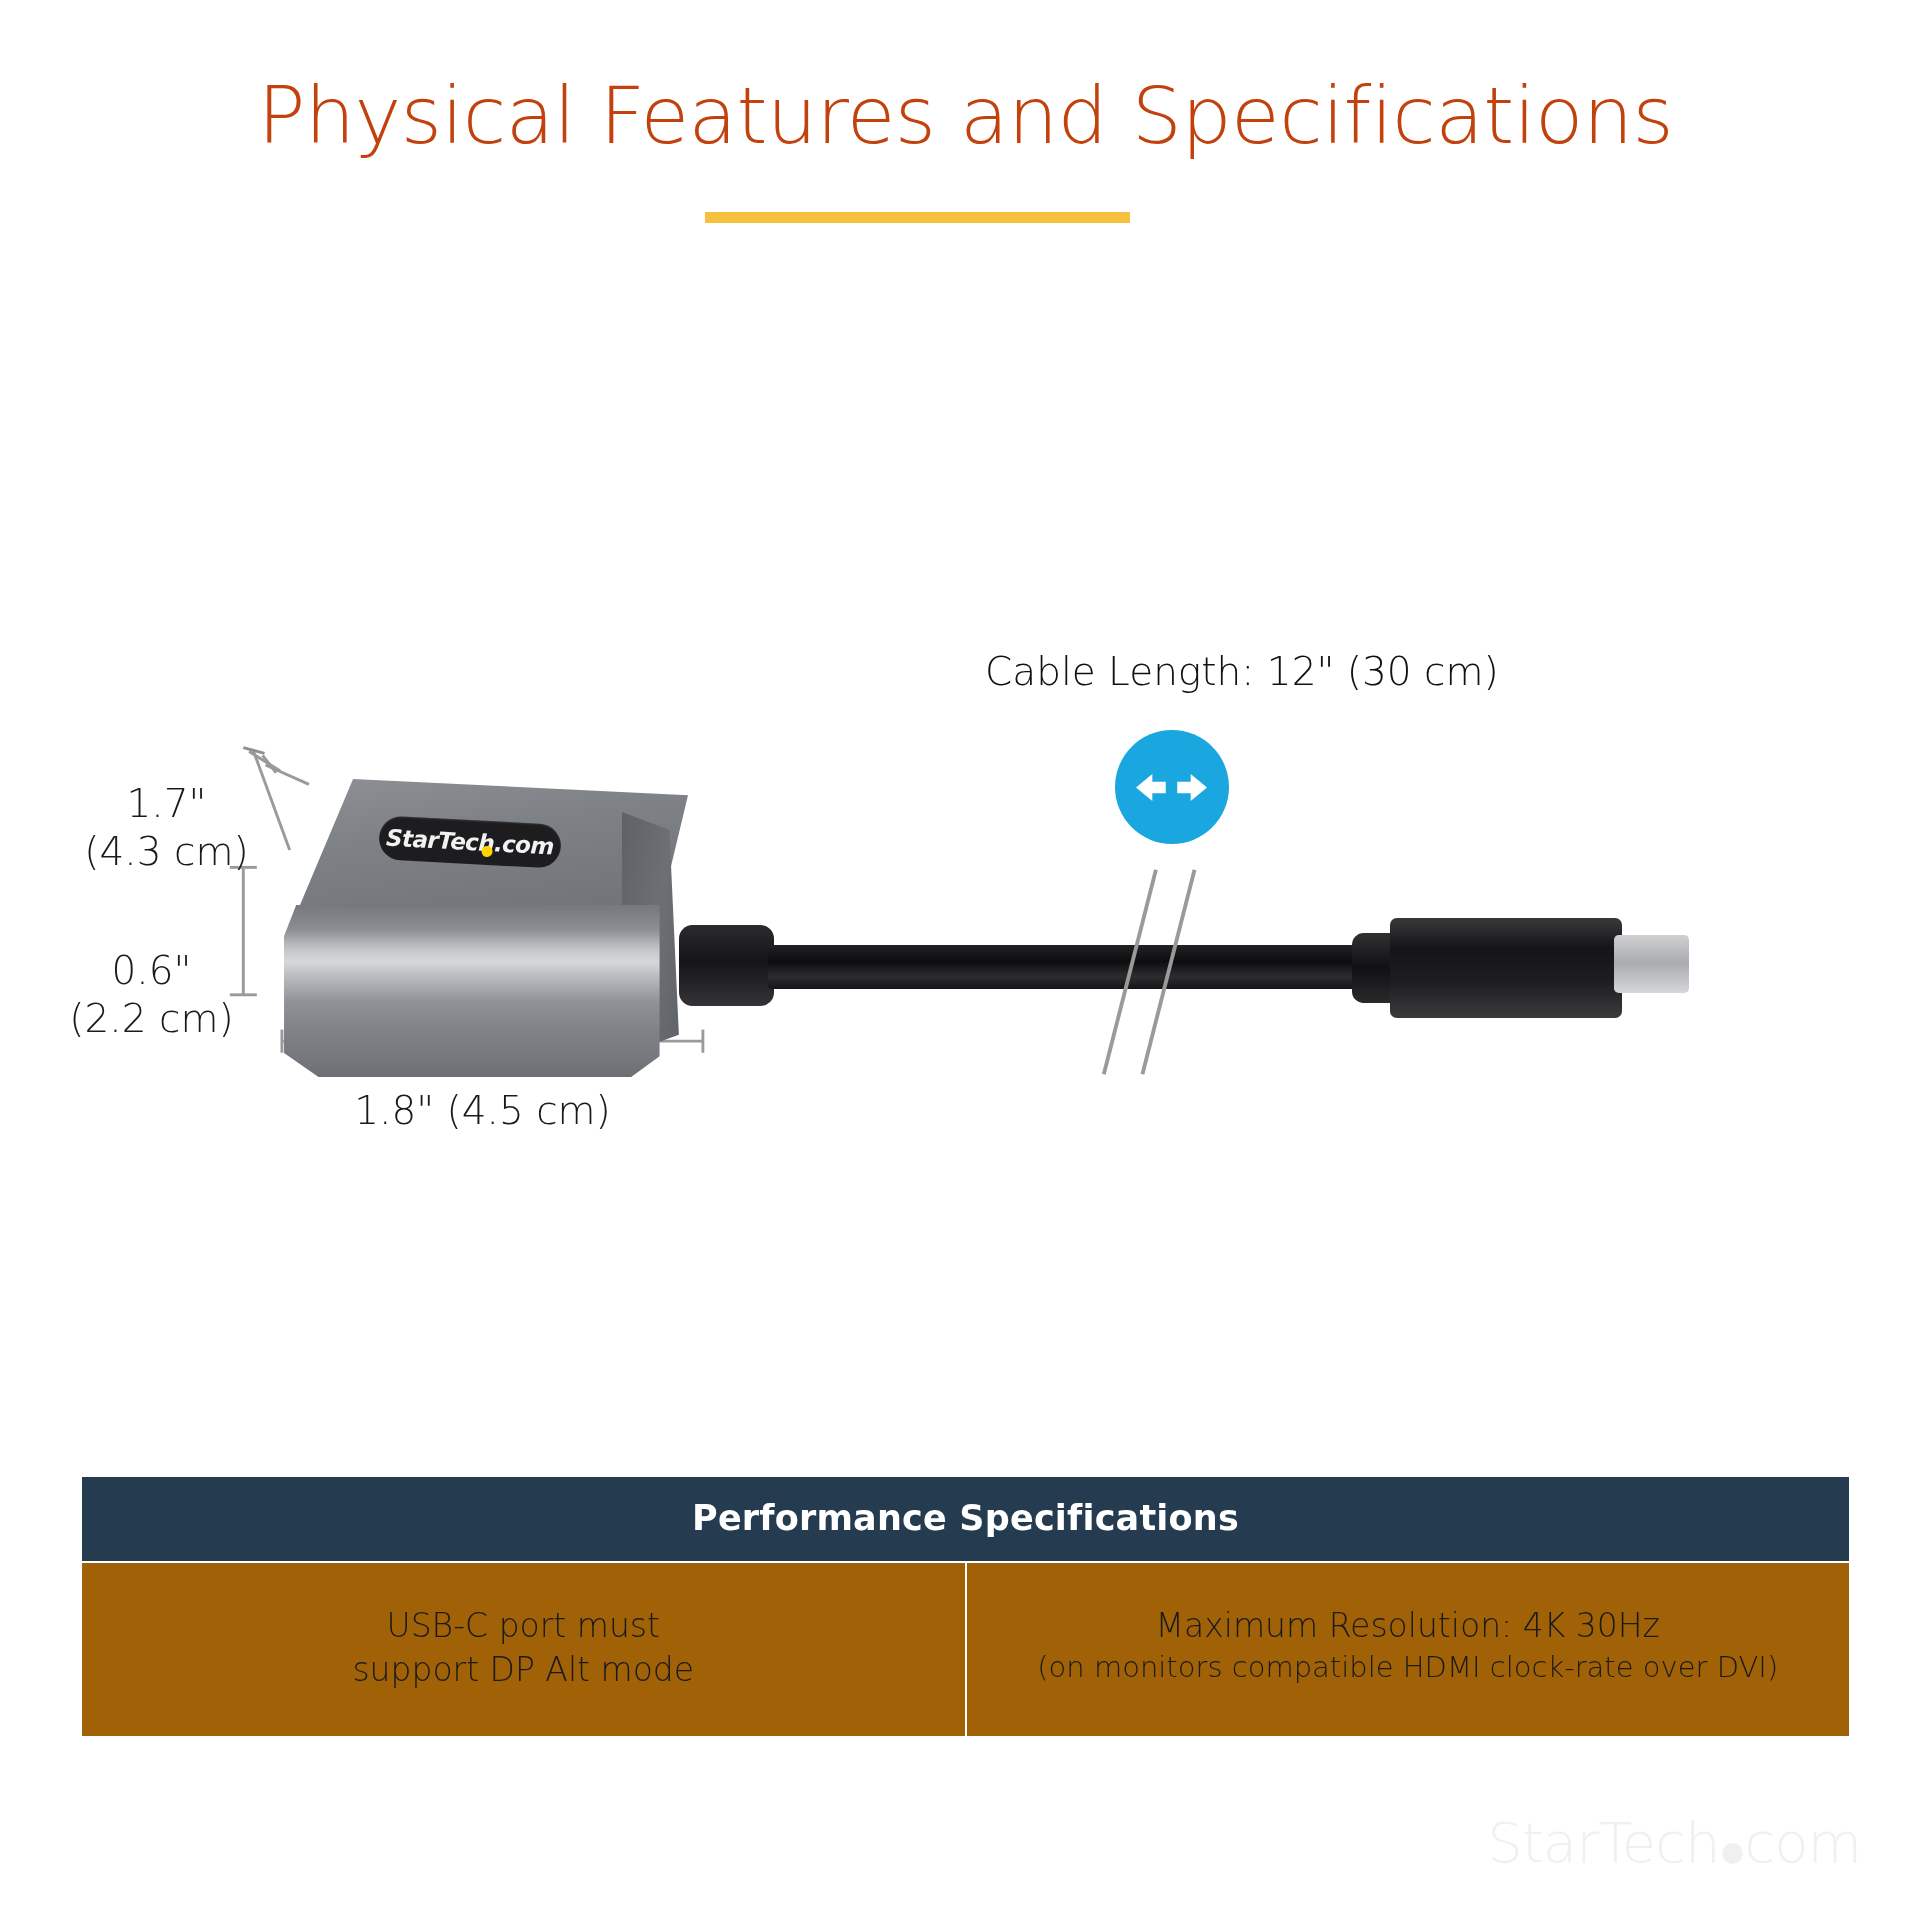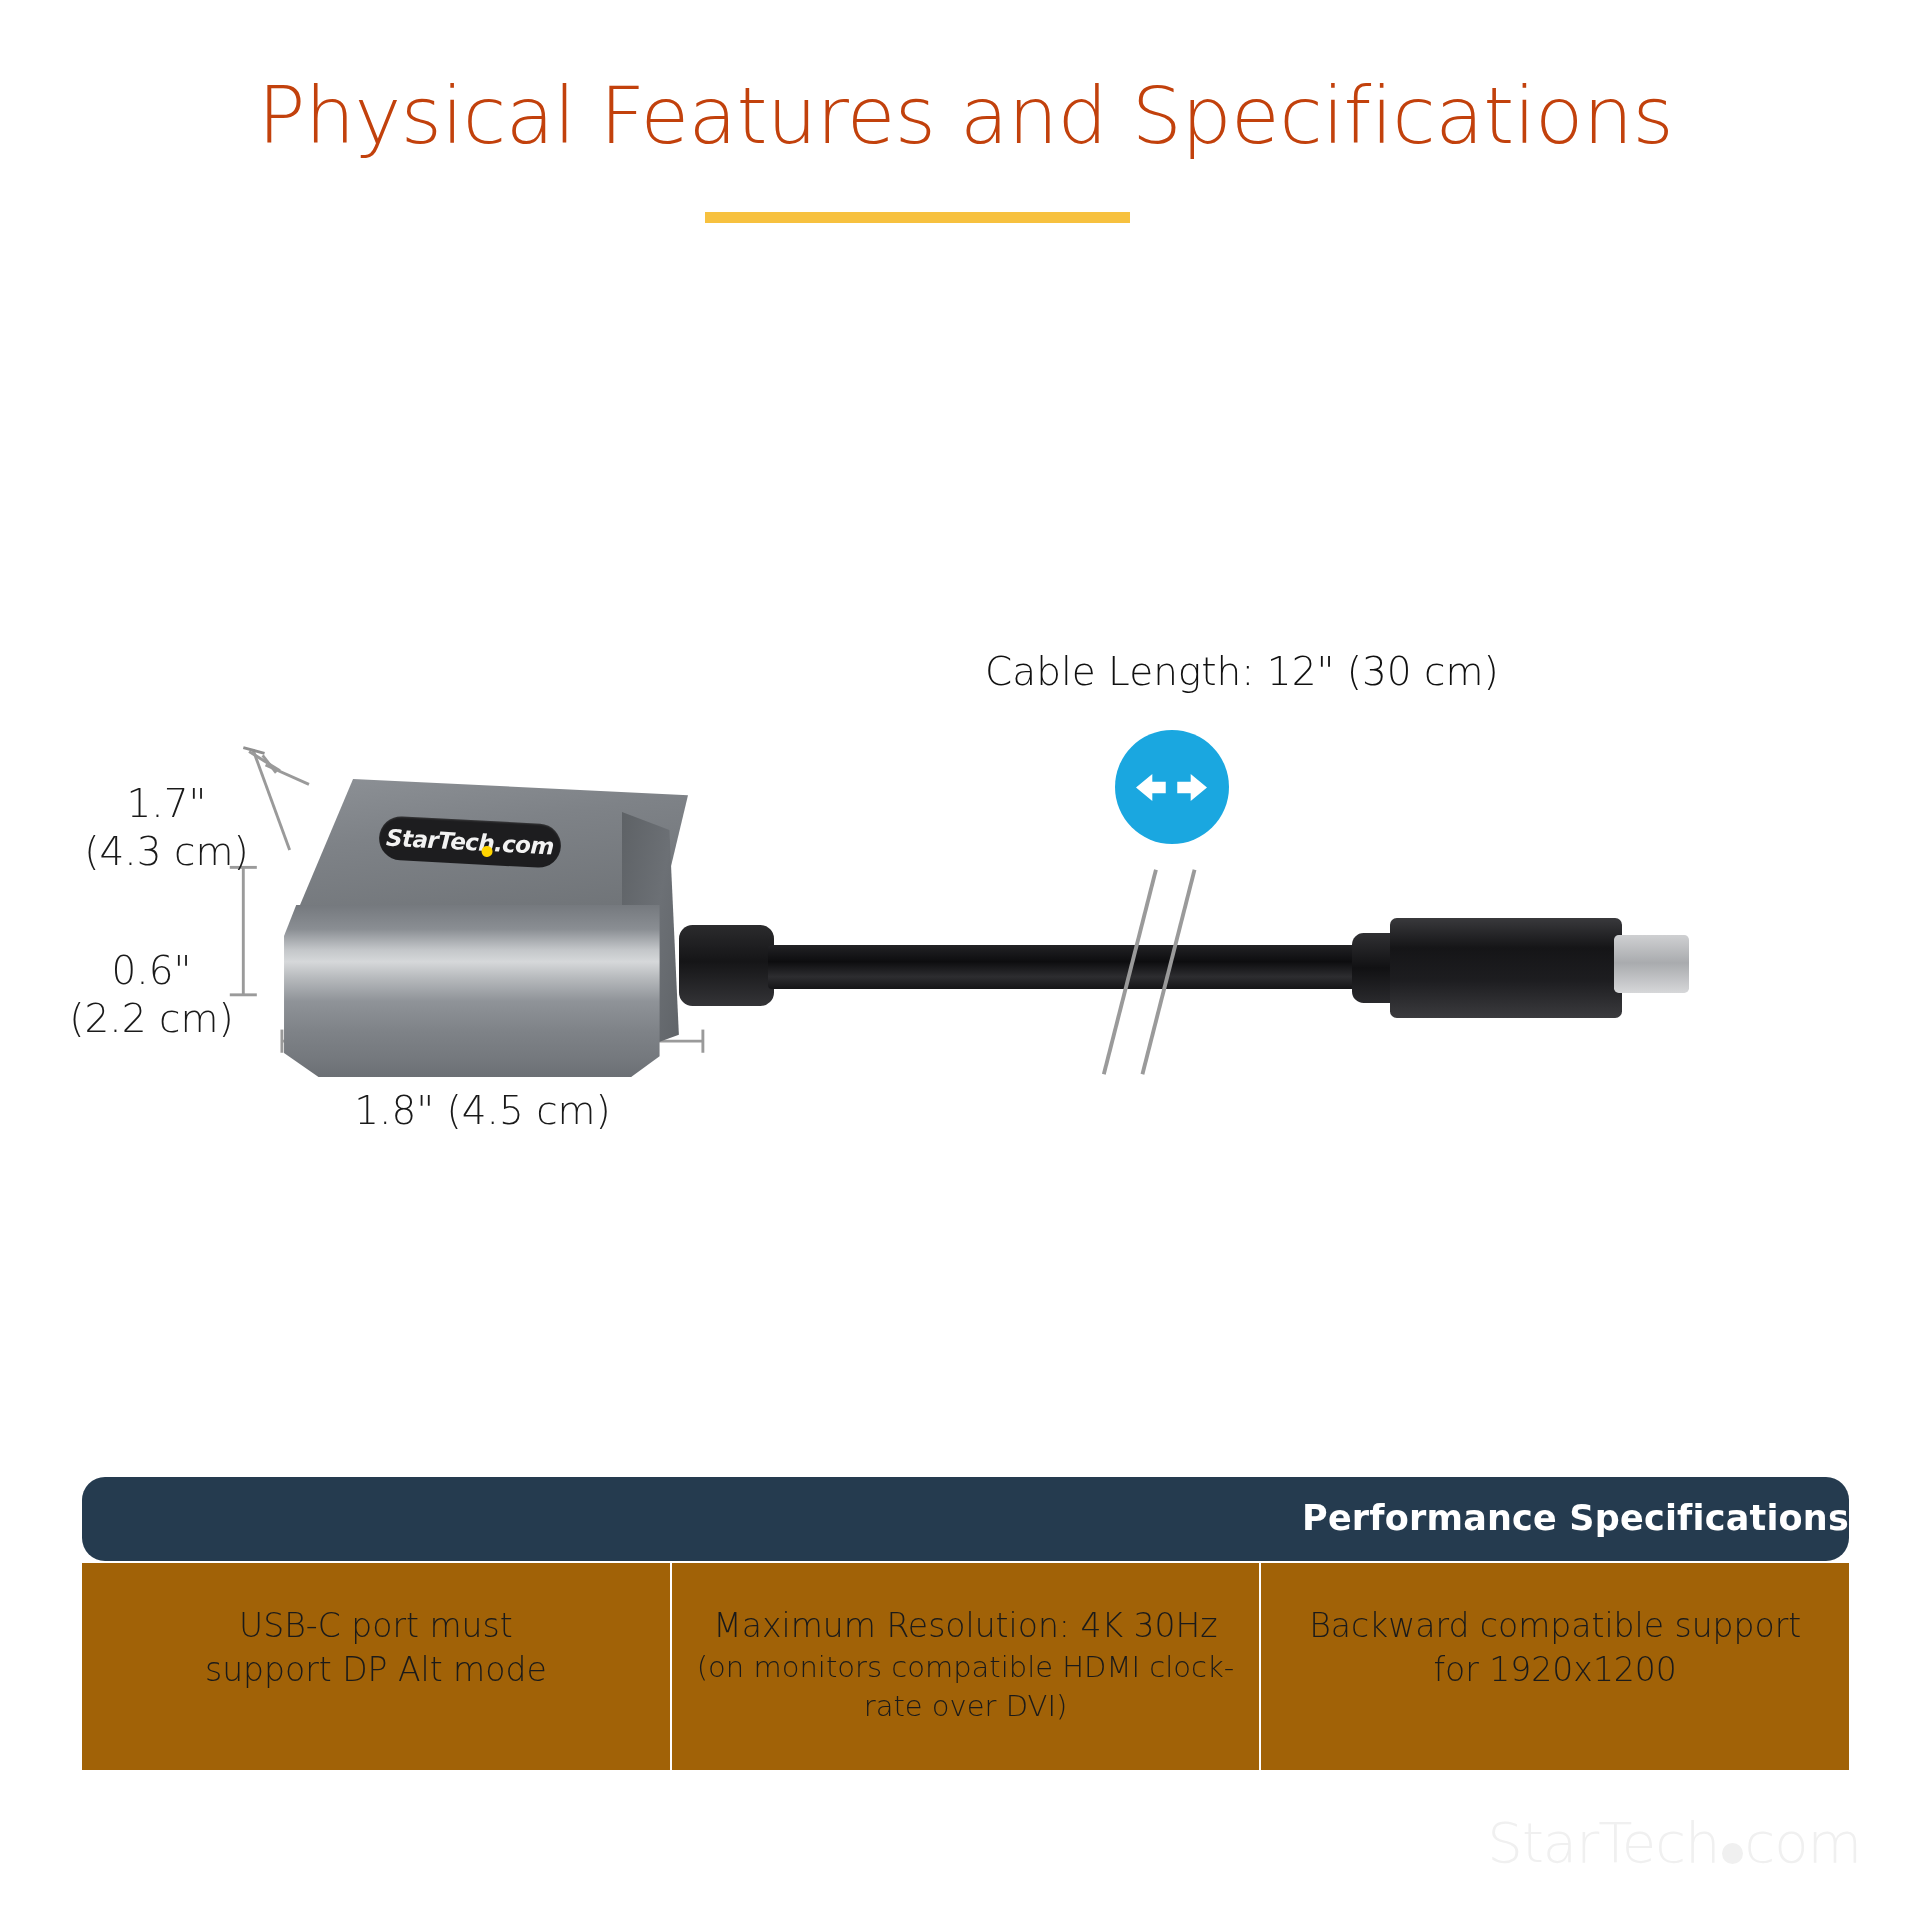--- a/index.html
+++ b/index.html
@@ -236,27 +236,26 @@
   
   #spec-table {
     position: absolute;
     left: 82px;
     top: 1477px;
     width: 1767px;
   }
   #spec-header {
     background: #253b4f;
     color: #ffffff;
-    text-align: right;
+    text-align: center;
     font-family: "DejaVu Sans", sans-serif;
     font-size: 35px;
     font-weight: 700;
     padding: 21px 0 23px 0;
     letter-spacing: 0.2px;
-    border-radius: 23px;
   }
   #spec-row {
     display: flex;
     background: #a16207;
     border-top: 2.9px solid #ffffff;
   }
   .spec-cell {
     flex: 1 1 0;
     padding: 41px 25px 44px 25px;
     text-align: center;
@@ -365,23 +364,19 @@
   <div id="spec-header">Performance  Specifications</div>
   <div id="spec-row">
     <div class="spec-cell">
       <span class="spec-line">USB-C port must</span>
       <span class="spec-line">support DP Alt mode</span>
     </div>
     <div class="spec-cell">
       <span class="spec-line">Maximum Resolution: 4K 30Hz</span>
       <span class="spec-line small">(on monitors compatible HDMI clock-rate over DVI)</span>
     </div>
-    <div class="spec-cell">
-      <span class="spec-line">Backward compatible support</span>
-      <span class="spec-line">for 1920x1200</span>
-    </div>
   </div>
 </div>
 
 <div id="watermark">
   <span>StarTech</span><span class="wm-dot"></span><span>com</span>
 </div>
 
 
 </body></html>

